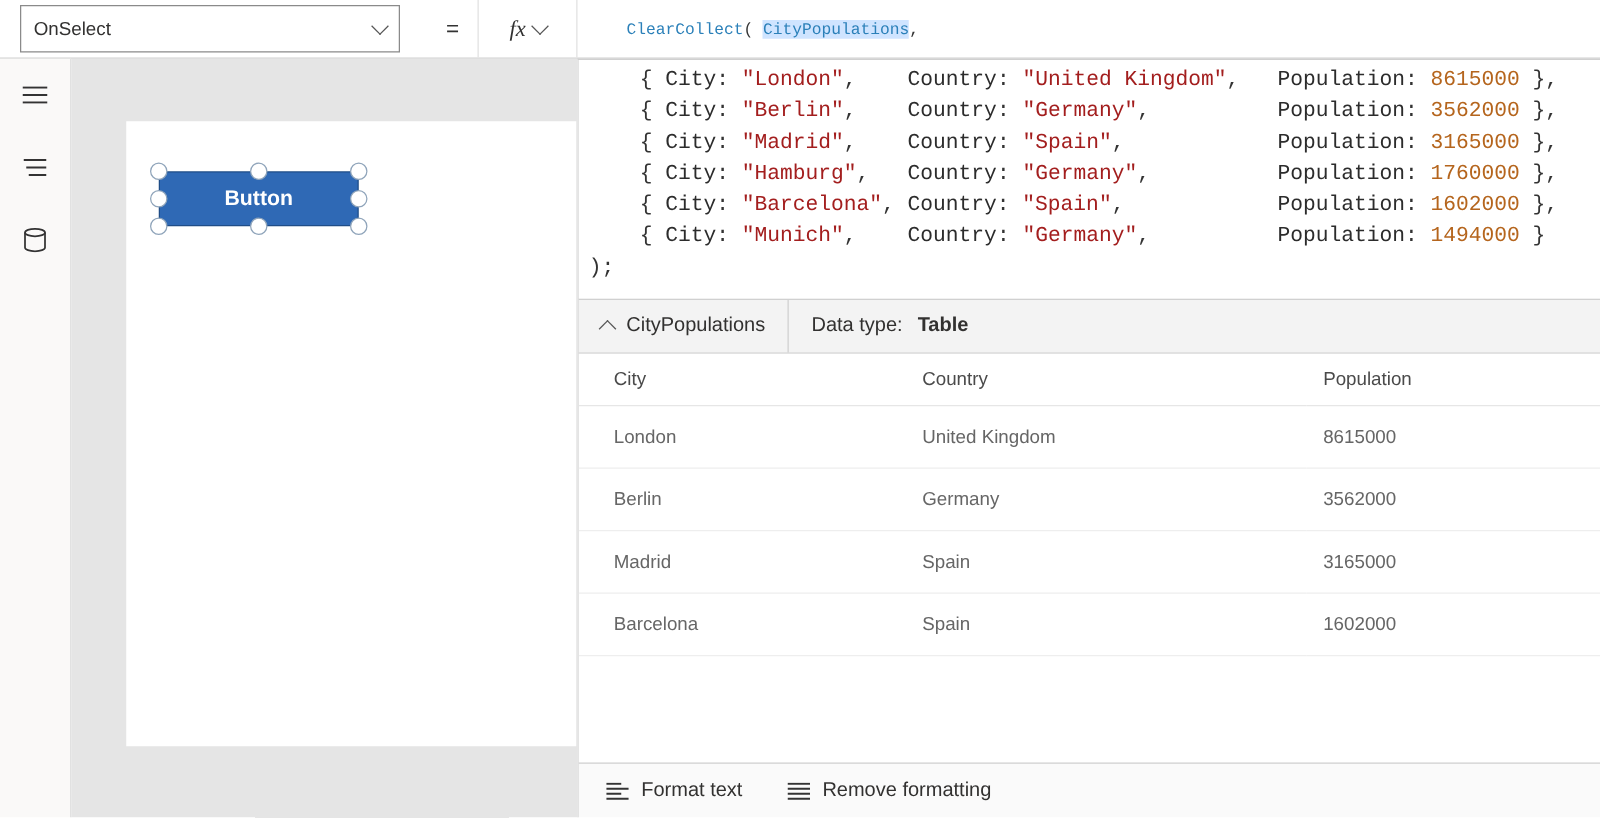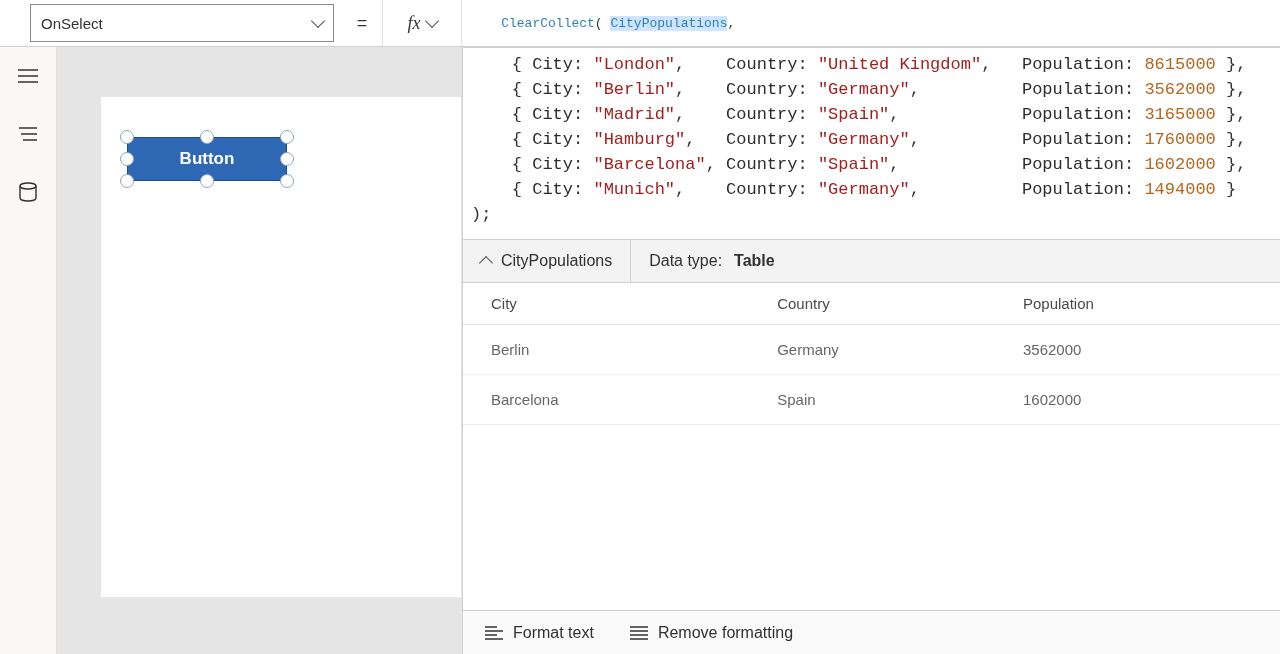--- a/index.html
+++ b/index.html
@@ -19,21 +19,21 @@
       grid-template-columns: 342px 40px 80px 1fr;
       border-bottom: 1px solid #d0d0d0;
       height: 47px;
       align-items: center;
       background: #fff;
     }
     .top-bar-left-pad {
       height: 100%;
       display: flex;
       align-items: center;
-      padding-left: 30px;
+      padding-left: 16px;
     }
     .property-select {
       width: 304px;
       height: 38px;
       border: 1px solid #8a8a8a;
       display: flex;
       align-items: center;
       justify-content: space-between;
       padding: 0 10px;
       font-size: 15px;
@@ -321,23 +321,33 @@
       <table>
         <thead>
           <tr>
             <th>City</th>
             <th>Country</th>
             <th>Population</th>
           </tr>
         </thead>
         <tbody id="results-body">
             <tr>
+              <td>London</td>
+              <td>United Kingdom</td>
+              <td>8615000</td>
+            </tr>
+            <tr>
               <td>Berlin</td>
               <td>Germany</td>
               <td>3562000</td>
+            </tr>
+            <tr>
+              <td>Madrid</td>
+              <td>Spain</td>
+              <td>3165000</td>
             </tr>
             <tr>
               <td>Barcelona</td>
               <td>Spain</td>
               <td>1602000</td>
             </tr>
           </tbody>
       </table>
     </div>
 

